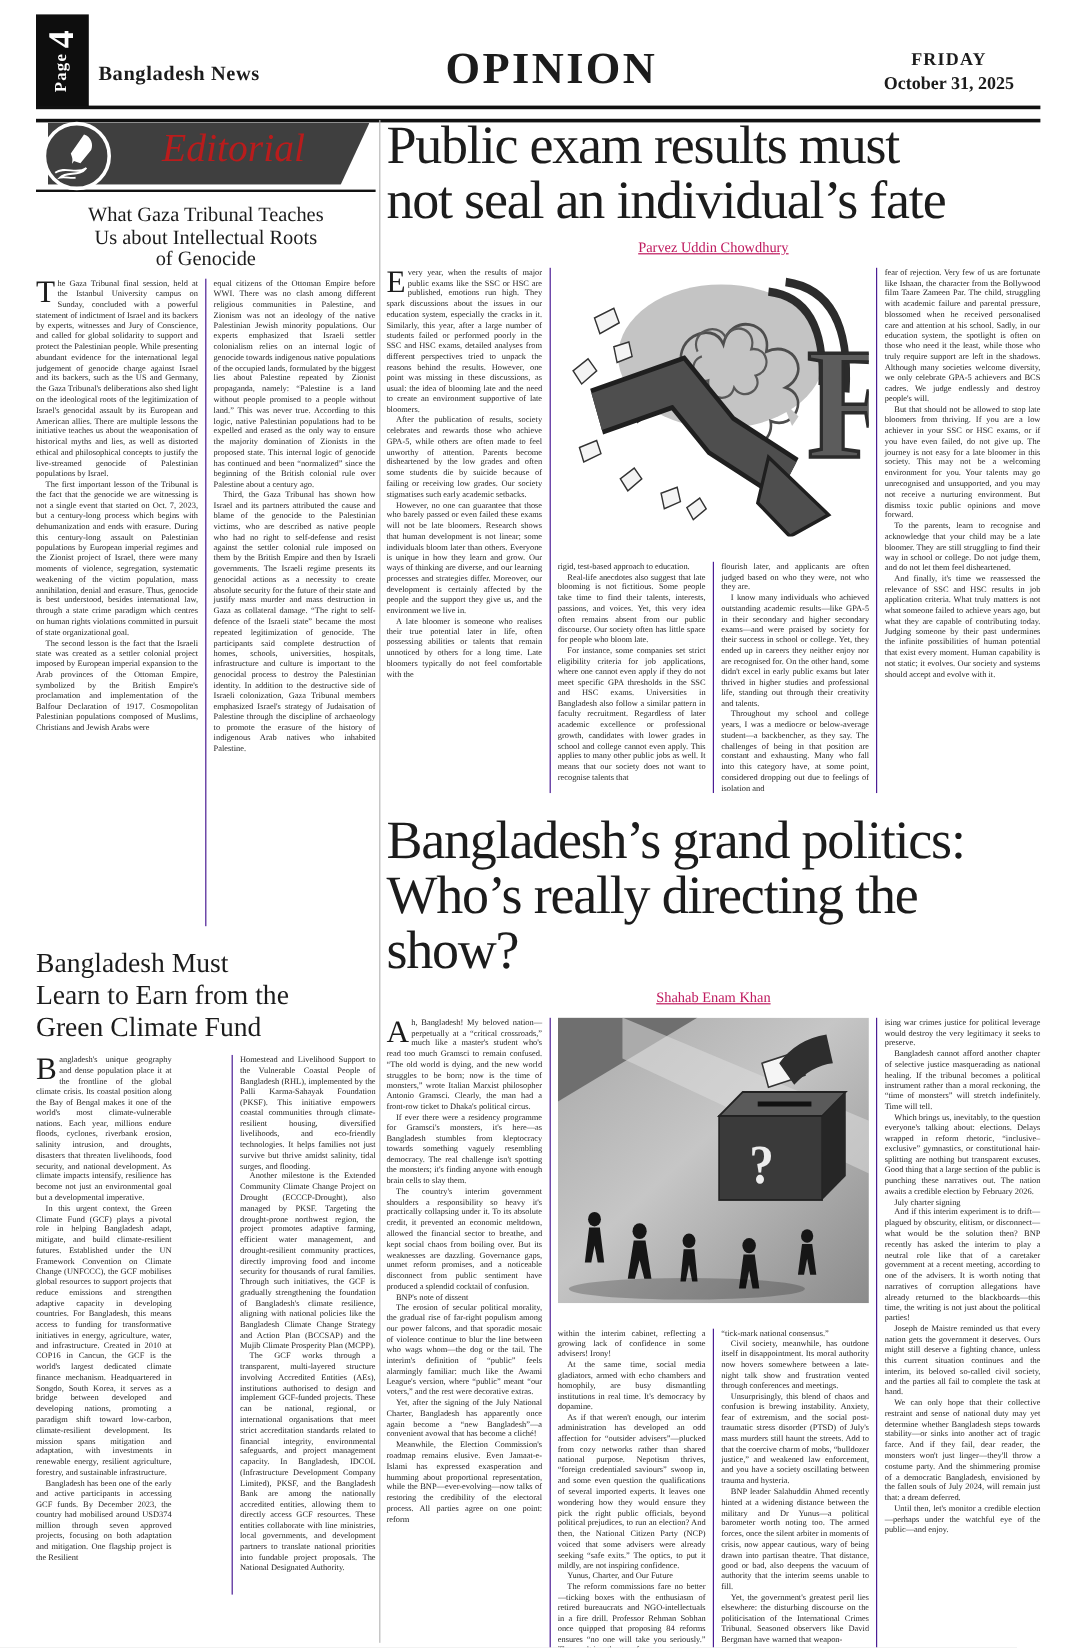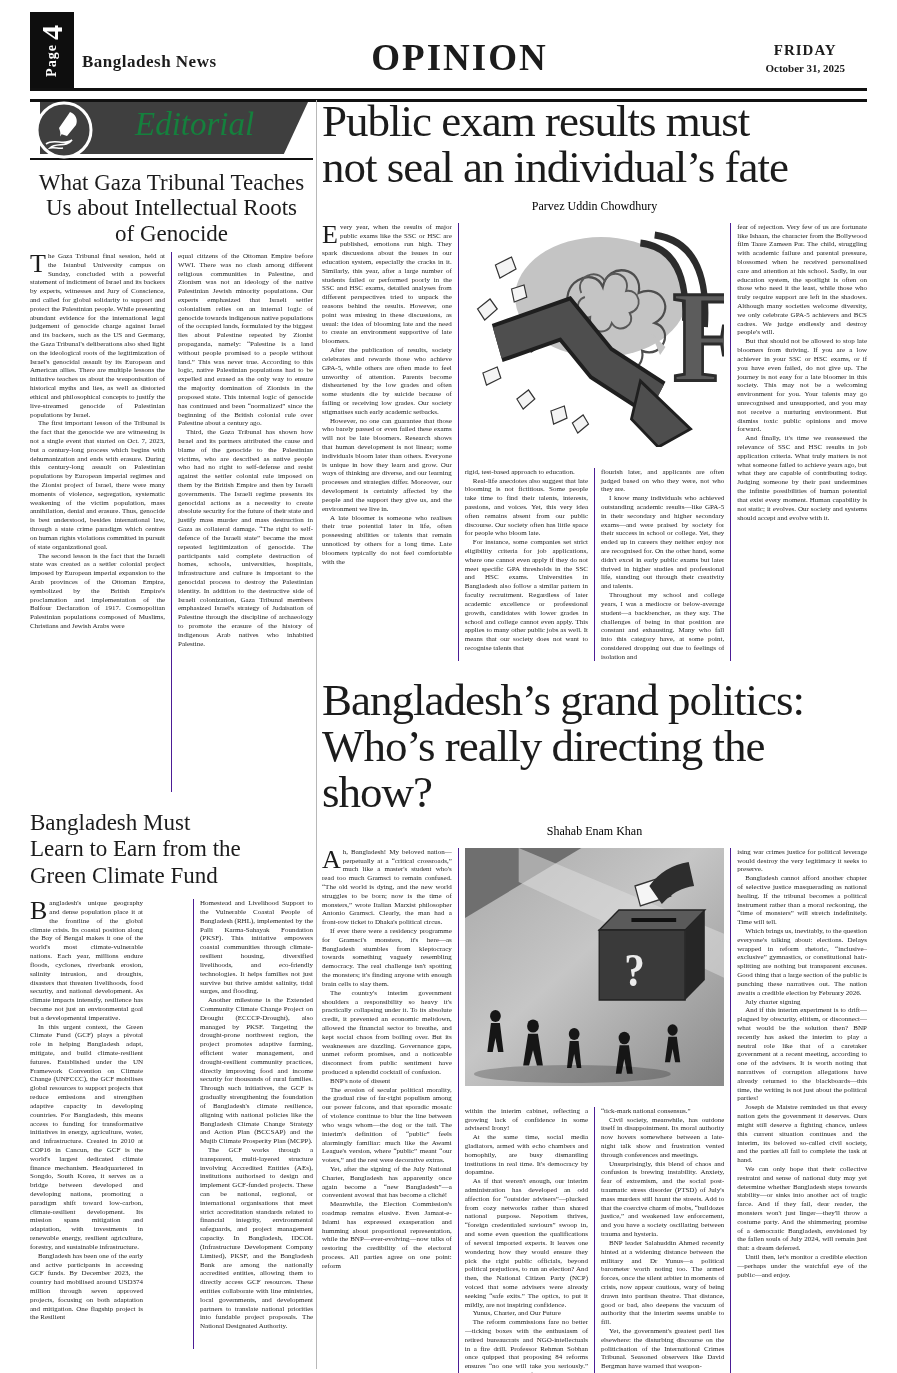--- a/index.html
+++ b/index.html
@@ -8,48 +8,48 @@
   
   .page-tab{position:absolute;left:30px;top:12px;width:44px;height:77px;background:#0e0e0e;color:#fff;
             display:flex;align-items:center;justify-content:center;}
   .page-tab .rot{transform:rotate(-90deg);white-space:nowrap;display:flex;align-items:center;gap:4px;}
   .page-tab .pt-word{font-size:14px;font-weight:bold;letter-spacing:1px;}
   .page-tab .pt-num{font-size:30px;font-weight:bold;}
   .masthead{position:absolute;left:82px;top:52px;font-size:17px;font-weight:bold;letter-spacing:.5px;}
   .section-title{position:absolute;left:0;right:0;top:36px;text-align:center;font-size:37px;font-weight:bold;letter-spacing:2px;padding-left:22px;}
   .dateblock{position:absolute;right:52px;top:42px;text-align:center;}
   .dateblock .day{font-size:15px;font-weight:bold;letter-spacing:1px;}
-  .dateblock .date{font-size:11px;font-weight:bold;margin-top:3px;}
+  .dateblock .date{font-size:15px;font-weight:bold;margin-top:3px;}
   .rule-double{position:absolute;left:30px;right:30px;top:88px;height:8px;
                border-top:3px solid #111;border-bottom:3px solid #111;}
   
   .cols{display:flex;overflow:hidden;}
   .cols>*{flex:1;min-width:0;padding:0 6px;}
   .cols>*:first-child{padding-left:0;}
   .cols>*:last-child{padding-right:0;}
   .cols>*+*{border-left:1px solid #4c1d95;}
   .col p{margin:0;font-size:7px;line-height:1.26;text-align:justify;text-indent:8px;}
   .col p:first-child{text-indent:0;}
   .dropcap>p:first-child::first-letter{float:left;font-size:26px;line-height:21px;padding:1px 2px 0 0;}
   
   .left{position:absolute;left:30px;top:102px;width:283px;}
   .ed-banner{position:relative;height:56px;margin-bottom:4px;border-bottom:2px solid #111;}
   .ed-shape{position:absolute;left:10px;top:0;width:268px;height:52px;background:#3f3f3f;
             clip-path:polygon(0 0,100% 0,91% 100%,0 100%);}
-  .ed-word{position:absolute;left:105px;top:4px;color:#15803d;font-size:33px;font-style:italic;}
+  .ed-word{position:absolute;left:105px;top:4px;color:#b91c1c;font-size:33px;font-style:italic;}
   .ed-icon{position:absolute;left:2px;top:-4px;}
-  .ed-title{margin:10px 0 6px;text-align:center;font-size:23px;line-height:1.1;font-weight:normal;}
+  .ed-title{margin:10px 0 6px;text-align:center;font-size:17px;line-height:1.1;font-weight:normal;}
   .ed-body{height:540px;}
   .cl-title{margin:18px 0 10px;text-align:left;font-size:23px;line-height:1.15;font-weight:normal;}
   .cl-body{height:450px;gap:44px;}
   
   .vdivider{position:absolute;left:316px;top:100px;bottom:4px;width:1px;background:#b8b8b8;}
   .right{position:absolute;left:322px;top:96px;width:545px;}
   .art-headline{margin:2px 0 0;font-weight:normal;font-size:45px;line-height:1.03;letter-spacing:-1px;}
-  .byline{text-align:center;font-size:12px;margin:8px 0 9px;color:#000000;}
+  .byline{text-align:center;font-size:12px;margin:8px 0 9px;color:#be185d;text-decoration:underline;}
   .art-body{display:flex;overflow:hidden;}
   .exam-body{height:438px;}
   .pol-body{height:575px;}
   .mid2{flex:2;display:flex;flex-direction:column;min-width:0;}
   .mid2 .figure{margin:0 0 6px;}
   .mid2 .cols{flex:1;margin-top:15px;}
   .pol-headline{margin:16px 0 0;}
   figure{margin:0;}
   svg{display:block;}
 </style>
@@ -171,20 +171,21 @@
             <div class="col">
                 <p>flourish later, and applicants are often judged based on who they were, not who they are.</p>
                 <p>I know many individuals who achieved outstanding academic results—like GPA-5 in their secondary and higher secondary exams—and were praised by society for their success in school or college. Yet, they ended up in careers they neither enjoy nor are recognised for. On the other hand, some didn't excel in early public exams but later thrived in higher studies and professional life, standing out through their creativity and talents.</p>
                 <p>Throughout my school and college years, I was a mediocre or below-average student—a backbencher, as they say. The challenges of being in that position are constant and exhausting. Many who fall into this category have, at some point, considered dropping out due to feelings of isolation and</p>
               </div>
           </div>
         </div>
         <div class="col">
             <p>fear of rejection. Very few of us are fortunate like Ishaan, the character from the Bollywood film Taare Zameen Par. The child, struggling with academic failure and parental pressure, blossomed when he received personalised care and attention at his school. Sadly, in our education system, the spotlight is often on those who need it the least, while those who truly require support are left in the shadows. Although many societies welcome diversity, we only celebrate GPA-5 achievers and BCS cadres. We judge endlessly and destroy people's will.</p>
             <p>But that should not be allowed to stop late bloomers from thriving. If you are a low achiever in your SSC or HSC exams, or if you have even failed, do not give up. The journey is not easy for a late bloomer in this society. This may not be a welcoming environment for you. Your talents may go unrecognised and unsupported, and you may not receive a nurturing environment. But dismiss toxic public opinions and move forward.</p>
+            <p>To the parents, learn to recognise and acknowledge that your child may be a late bloomer. They are still struggling to find their way in school or college. Do not judge them, and do not let them feel disheartened.</p>
             <p>And finally, it's time we reassessed the relevance of SSC and HSC results in job application criteria. What truly matters is not what someone failed to achieve years ago, but what they are capable of contributing today. Judging someone by their past undermines the infinite possibilities of human potential that exist every moment. Human capability is not static; it evolves. Our society and systems should accept and evolve with it.</p>
           </div>
       </div>
     </section>
 
     <section>
       <h1 class="art-headline pol-headline">
         <span>Bangladesh’s grand politics:</span><br>
         <span>Who’s really directing the show?</span>
       </h1>

